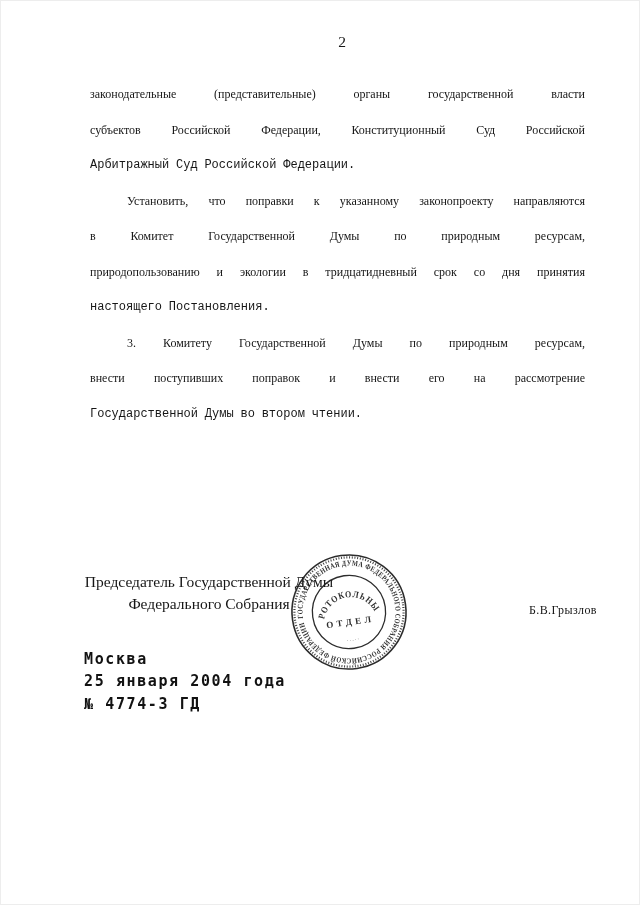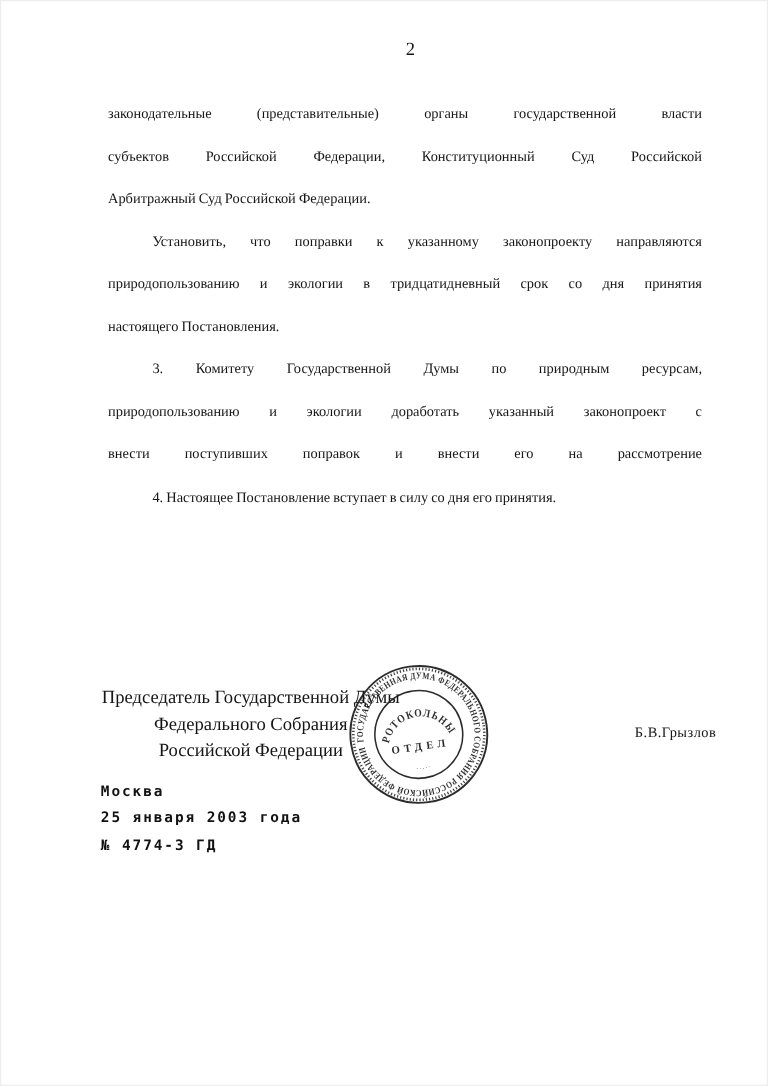--- a/index.html
+++ b/index.html
@@ -15,35 +15,35 @@
   .page-number{
     position:absolute; top:33px; left:318px; width:48px;
     text-align:center; font-size:15.5px;
   }
   .body-text{
     position:absolute; left:90px; top:77px; width:495px;
     font-size:12px; word-spacing:-0.4px;
   }
   .bline{ line-height:35.5px; height:35.5px; }
   .bline.justify{ text-align:justify; text-align-last:justify; }
-  .bline:not(.justify){ white-space:nowrap; }
+  .bline:not(.justify){ white-space:nowrap;font-family:Liberation Mono, monospace; }
   .bline.indent{ padding-left:37px; }
   .sig{
     position:absolute; left:82px; top:571px; width:254px;
     font-size:15.5px; line-height:22px; text-align:center;
   }
   .sig-line{ white-space:nowrap; }
   .sig-name{
     position:absolute; left:489px; top:603px;
     font-size:12px; letter-spacing:0.4px; white-space:nowrap;margin-left:40px;
   }
   .footer{
     position:absolute; left:84px; top:648px;
     font-family:"DejaVu Sans Mono", monospace;
-    font-weight:700; font-size:12px; letter-spacing:1.6px;
+    font-weight:700; font-size:15px; letter-spacing:1.6px;
     line-height:22.4px; color:#121212; white-space:nowrap;
   }
   .stamp{
     position:absolute; left:287px; top:550px; width:124px; height:124px;
     transform:rotate(-8deg); opacity:0.93;
   }
   .stamp svg{ display:block; }
 </style>
 </head>
 <body>
@@ -51,33 +51,32 @@
 <div class="page">
 
   <div class="page-number">2</div>
 
   <div class="body-text">
 
   <div class="bline justify">законодательные (представительные) органы государственной власти</div>
       <div class="bline justify">субъектов Российской Федерации, Конституционный Суд Российской</div>
       <div class="bline">Арбитражный Суд Российской Федерации.</div>
       <div class="bline justify indent">Установить, что поправки к указанному законопроекту направляются</div>
+      <div class="bline justify">в Комитет Государственной Думы по природным ресурсам,</div>
       <div class="bline justify">природопользованию и экологии в тридцатидневный срок со дня принятия</div>
       <div class="bline">настоящего Постановления.</div>
       <div class="bline justify indent">3. Комитету Государственной Думы по природным ресурсам,</div>
-      <div class="bline justify">природопользованию и экологии доработать указанный законопроект с</div>
       <div class="bline justify">внести поступивших поправок и внести его на рассмотрение</div>
-      <div class="bline indent">4. Настоящее Постановление вступает в силу со дня его принятия.</div>
+      <div class="bline">Государственной Думы во втором чтении.</div>
     </div>
 
   <div class="sig">
 
   <div class="sig-line">Председатель Государственной Думы</div>
       <div class="sig-line">Федерального Собрания</div>
-      <div class="sig-line">Российской Федерации</div>
     </div>
 
   <div class="sig-name">Б.В.Грызлов</div>
 
   <div class="stamp">
     <svg viewBox="-62 -62 124 124" width="124" height="124" xmlns="http://www.w3.org/2000/svg">
       <g fill="none" stroke="#1d1d1d">
         <circle r="57" stroke-width="1.6"></circle>
         <circle r="54.6" stroke-width="2.2" stroke-dasharray="1,1.7" opacity="0.9"></circle>
         <circle r="36.6" stroke-width="1.3"></circle>
@@ -95,17 +94,17 @@
       </text>
       <text x="0" y="13" text-anchor="middle" font-size="9" font-weight="bold" letter-spacing="3.5" fill="#1d1d1d" font-family="Liberation Serif, serif">ОТДЕЛ</text>
       <text font-size="5" fill="#1d1d1d" text-anchor="middle" font-family="Liberation Serif, serif">
         <textPath href="#arcBot" startOffset="50%">· · · · ·</textPath>
       </text>
     </svg>
   </div>
 
   <div class="footer">
     <div>Москва</div>
-    <div>25 января 2003 года</div>
+    <div>25 января 2004 года</div>
     <div>№ 4774-3 ГД</div>
   </div>
 
 </div>
 
 </body></html>

